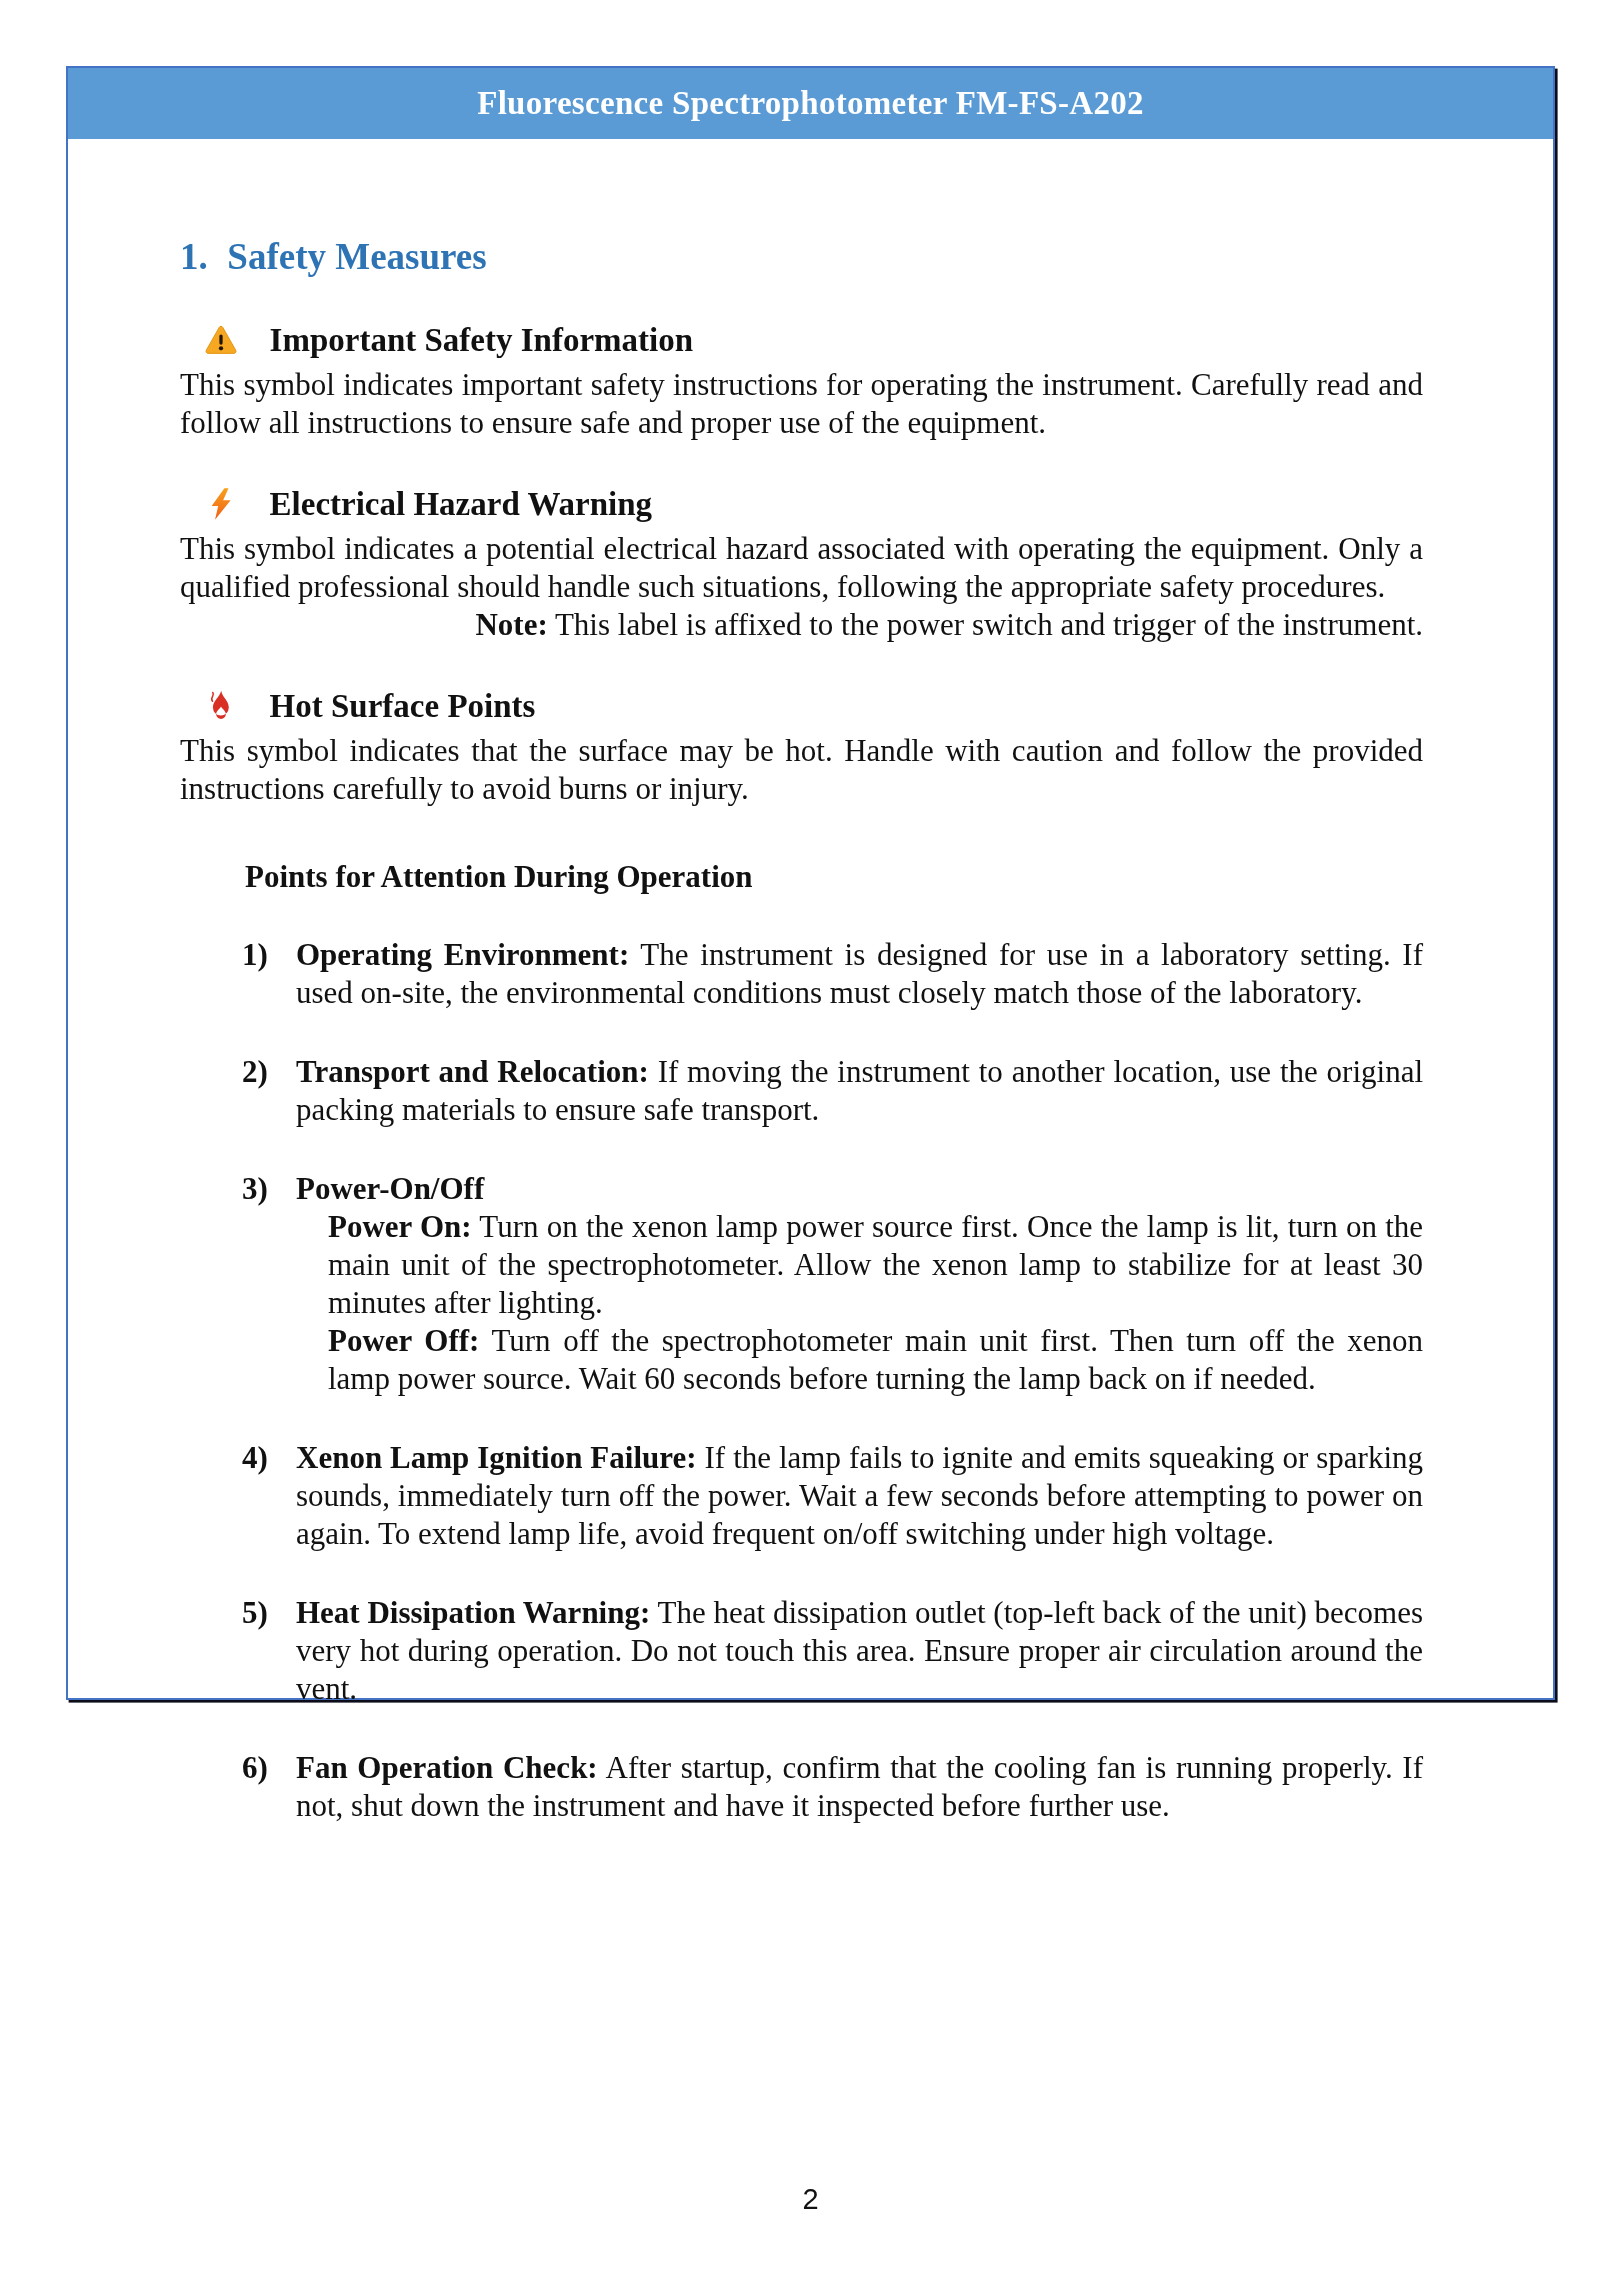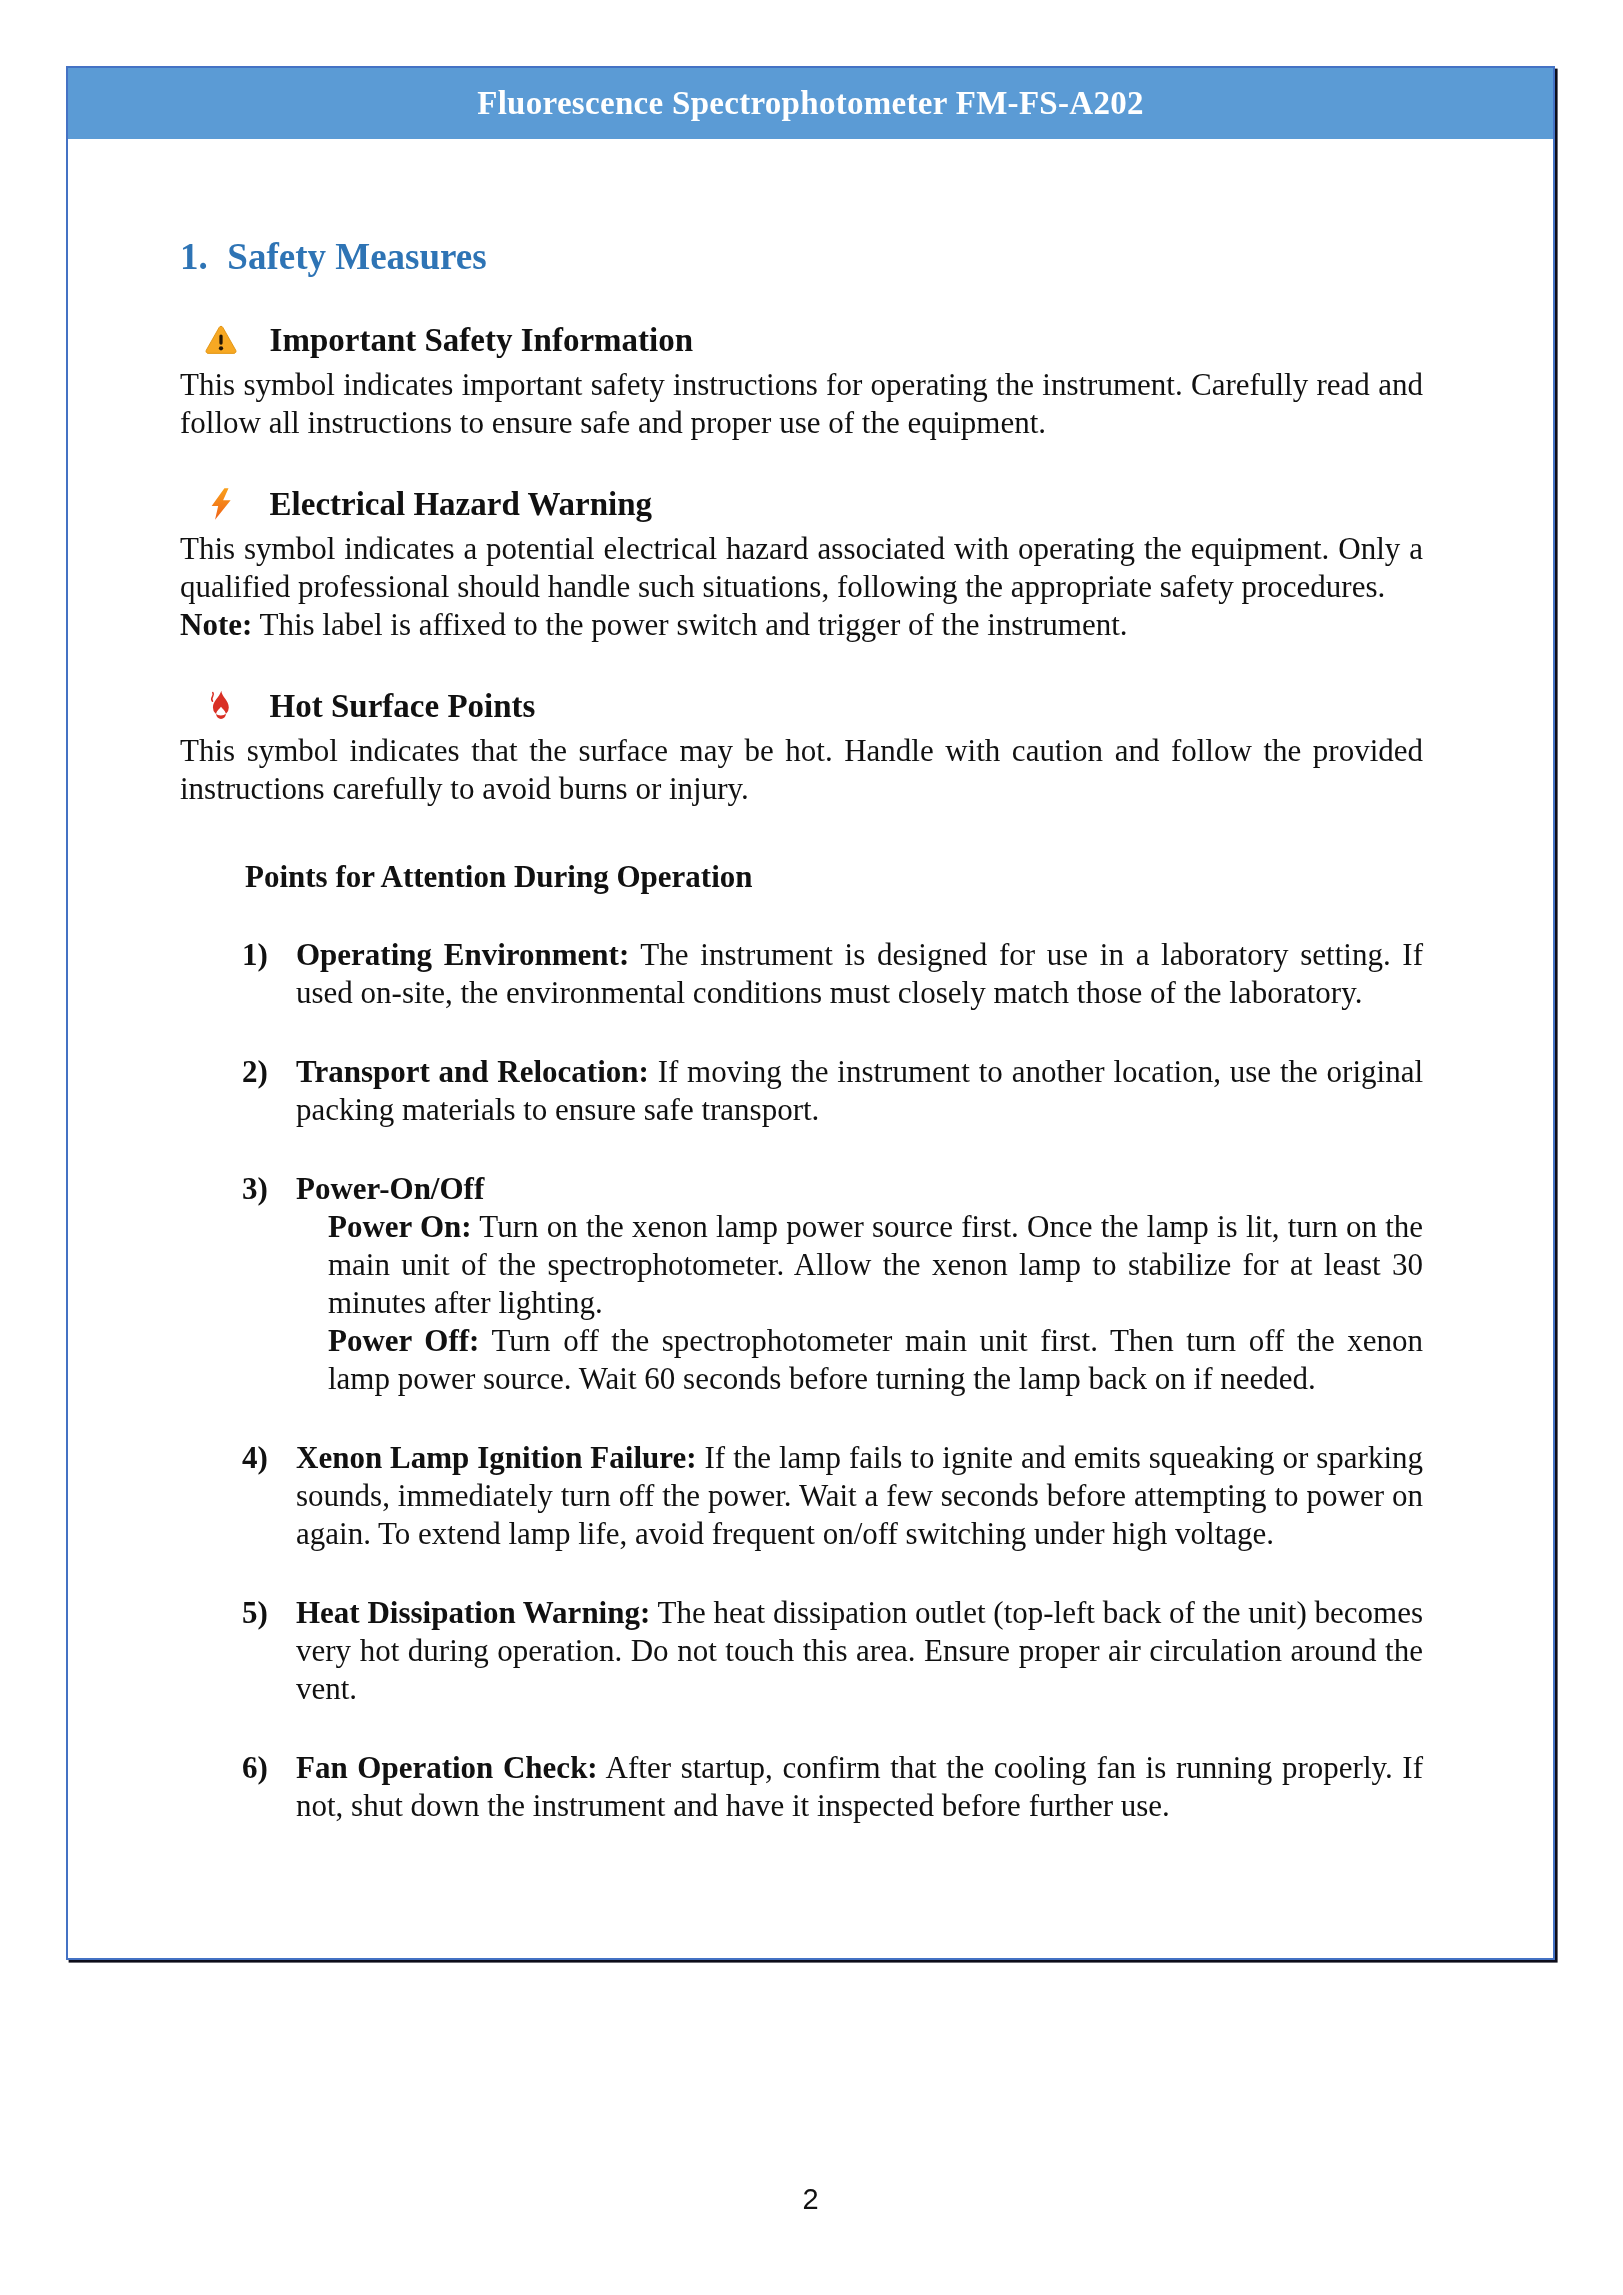--- a/index.html
+++ b/index.html
@@ -6,21 +6,21 @@
   html,body { background:#ffffff; }
   body {
     width:1623px; height:2295px;
     position:relative;
     font-family:"Liberation Serif","DejaVu Serif",serif;
     color:#111111;
     overflow:hidden;
   }
   .frame {
     position:absolute; left:66px; top:66px;
-    width:1489px; height:1894px;
+    width:1489px; height:1634px;
     border:2.6px solid #4472C4;
     background:#ffffff;
     box-shadow:2.6px 2.6px 0 #0d0d1a;
   }
   .header-band {
     height:71px;
     background:#5B9BD5;
     display:flex; align-items:center; justify-content:center;
   }
   .header-title {
@@ -39,21 +39,21 @@
     margin-left:23.6px;
     font-size:33px; font-weight:bold; line-height:1.1;
   }
   .warning-head .wicon { width:34px; height:34px; flex:none; display:flex; }
   .warning-head .wicon svg { width:100%; height:100%; }
   .warning-body {
     margin-top:7.9px;
     font-size:31px; line-height:38px;
     text-align:justify;
   }
-  .warning-body p.note { text-align:left; }
+  .warning-body p.note { text-align:right; }
   .lead { font-weight:bold; }
 
   .points-heading {
     margin-left:65px; margin-top:51px;
     font-size:31px; font-weight:bold;
   }
 
   .item {
     display:flex;
     margin-left:62px; margin-top:41px;

